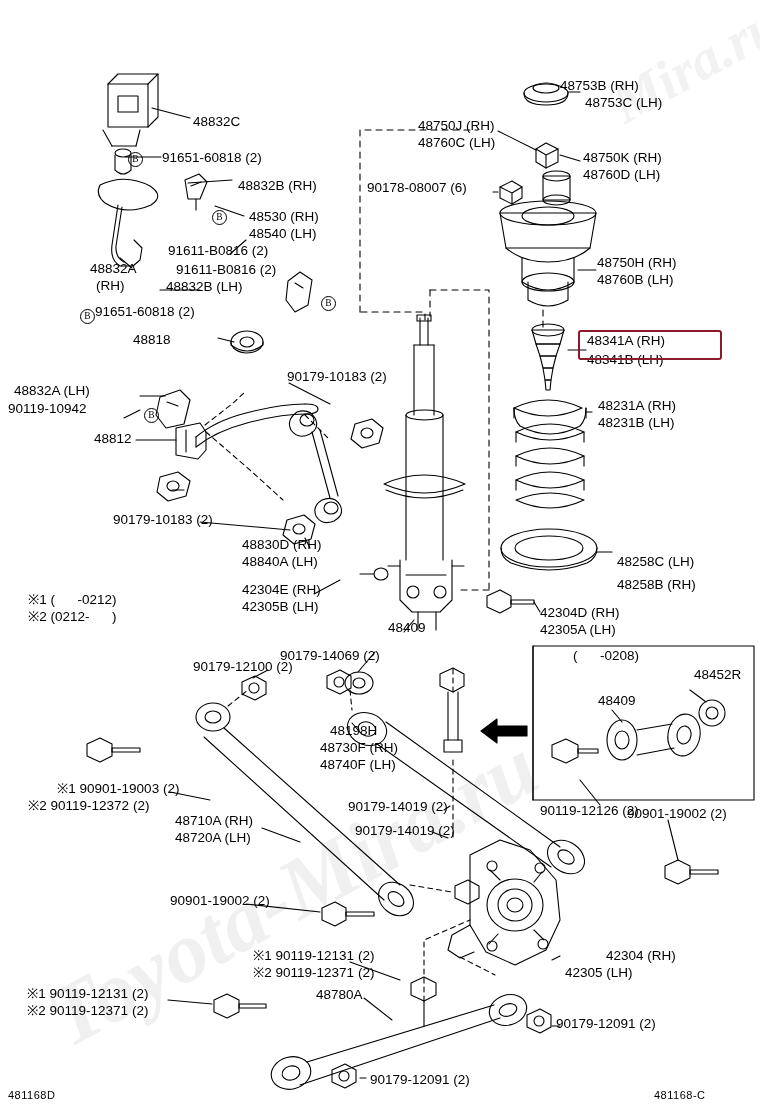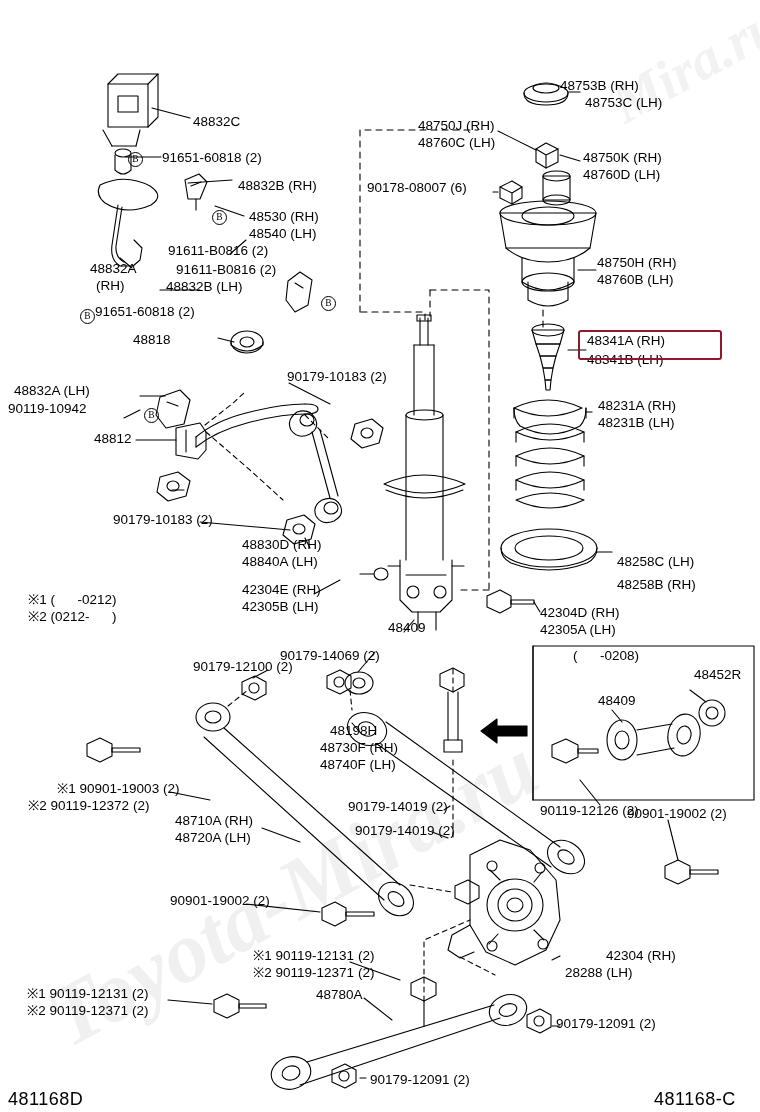--- a/index.html
+++ b/index.html
@@ -15,21 +15,21 @@
   svg.layer{position:absolute;left:0;top:0;width:760px;height:1112px;}
   .lbl{
     position:absolute;
     font-size:13.5px;
     line-height:15px;
     white-space:pre;
     letter-spacing:0px;
     color:#000;
   }
   .corner{
-    position:absolute;font-size:18px;letter-spacing:0.5px;
+    position:absolute;font-size:11px;letter-spacing:0.5px;
   }
   .watermark{
     position:absolute;
     font-family:"Liberation Serif", serif;
     color:#f0f0f0;
     font-size:86px;
     font-style:italic;
     font-weight:bold;
     transform:rotate(-29deg);
     transform-origin:left top;
@@ -389,21 +389,21 @@
   <div class="lbl" style="left:348px;top:799px;">90179-14019 (2)</div>
   <div class="lbl" style="left:355px;top:823px;">90179-14019 (2)</div>
   <div class="lbl" style="left:175px;top:813px;">48710A (RH)</div>
   <div class="lbl" style="left:175px;top:830px;">48720A (LH)</div>
   <div class="lbl" style="left:28px;top:781px;margin-left:29px;">※1 90901-19003 (2)</div>
   <div class="lbl" style="left:28px;top:798px;">※2 90119-12372 (2)</div>
   <div class="lbl" style="left:170px;top:893px;">90901-19002 (2)</div>
   <div class="lbl" style="left:253px;top:948px;">※1 90119-12131 (2)</div>
   <div class="lbl" style="left:253px;top:965px;">※2 90119-12371 (2)</div>
   <div class="lbl" style="left:565px;top:948px;margin-left:41px;">42304 (RH)</div>
-  <div class="lbl" style="left:565px;top:965px;">28288 (LH)</div>
+  <div class="lbl" style="left:565px;top:965px;">42305 (LH)</div>
   <div class="lbl" style="left:316px;top:987px;">48780A</div>
   <div class="lbl" style="left:27px;top:986px;">※1 90119-12131 (2)</div>
   <div class="lbl" style="left:27px;top:1003px;">※2 90119-12371 (2)</div>
   <div class="lbl" style="left:556px;top:1016px;">90179-12091 (2)</div>
   <div class="lbl" style="left:370px;top:1072px;">90179-12091 (2)</div>
   <div class="lbl" style="left:694px;top:667px;">48452R</div>
   <div class="lbl" style="left:598px;top:693px;">48409</div>
   <div class="lbl" style="left:540px;top:803px;">90119-12126 (2)</div>
   <div class="lbl" style="left:627px;top:806px;">90901-19002 (2)</div>
 

